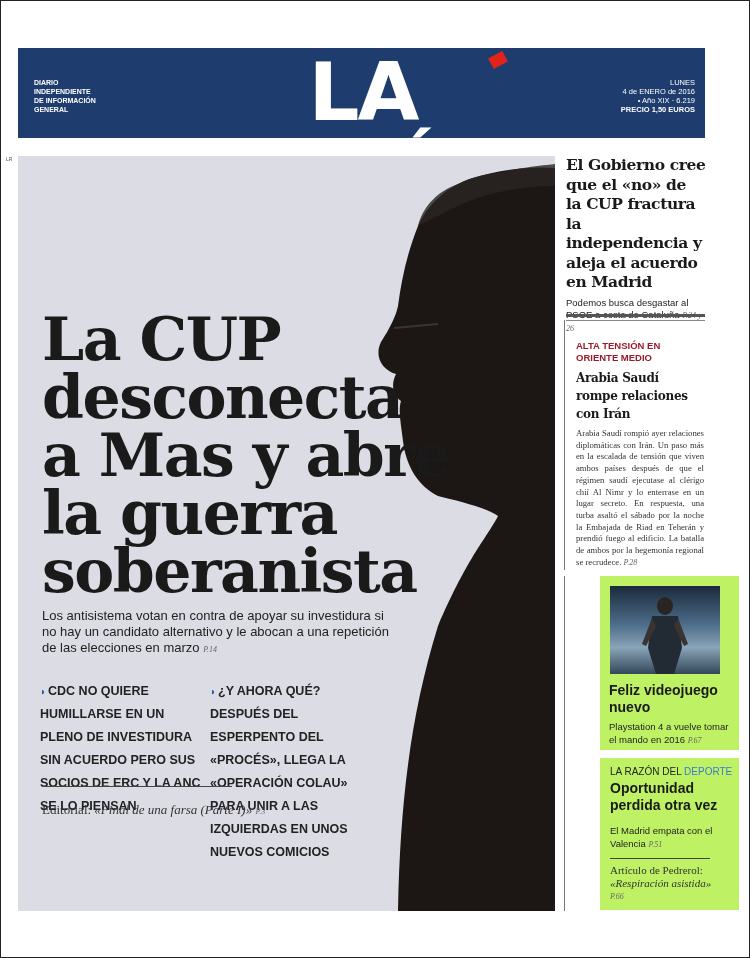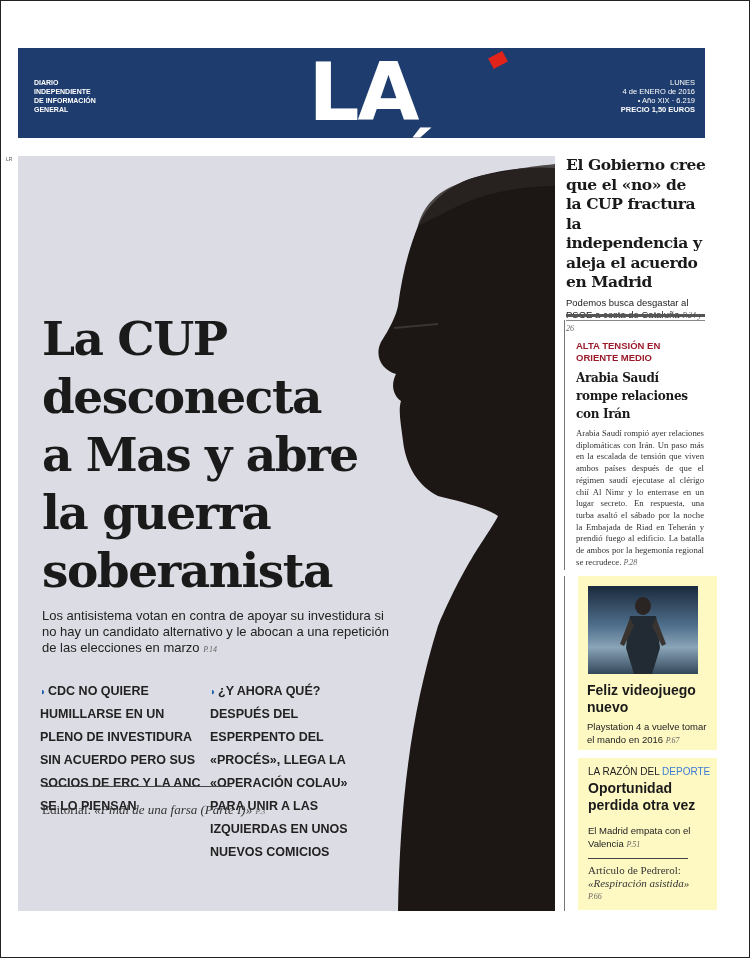--- a/index.html
+++ b/index.html
@@ -9,21 +9,21 @@
   .mh-left { position:absolute; left:16px; top:30px; color:#fff; font-size:7px; line-height:9px; font-weight:bold; text-transform:uppercase; }
   .mh-left div { white-space:nowrap; }
   .logo { position:absolute; left:125px; top:4px; width:440px; height:82px; color:#fff; font-family:"DejaVu Sans", sans-serif; font-weight:bold; font-size:80px; line-height:82px; letter-spacing:-2px; text-align:center; }
   .logo-accent { position:absolute; left:472px; top:6px; width:16px; height:12px; background:#e2231a; transform:rotate(-28deg); }
   .mh-right { position:absolute; right:10px; top:30px; color:#fff; font-size:7.5px; line-height:9px; text-align:right; }
   .mh-right .price { font-weight:bold; }
   .side-mark { position:absolute; left:6px; top:156px; font-size:5px; color:#555; }
 
   .photo { position:absolute; left:18px; top:156px; width:537px; height:755px; background:#dcdce4; overflow:hidden; }
   .photo svg { position:absolute; left:0; top:0; }
-  .headline { position:absolute; left:24px; top:154px; font-family:"DejaVu Serif", serif; font-weight:bold; font-size:47px; line-height:58px; color:#1a1a1a; letter-spacing:-1.5px; }
+  .headline { position:absolute; left:24px; top:154px; font-family:"DejaVu Serif", serif; font-weight:bold; font-size:60px; line-height:58px; color:#1a1a1a; letter-spacing:-1.5px; }
   .headline div { white-space:nowrap; }
   .deck { position:absolute; left:24px; top:452px; width:350px; font-size:13px; line-height:16px; color:#222; }
   .pref { font-family:"Liberation Serif", serif; font-style:italic; font-size:8px; color:#666; }
   .bullets { position:absolute; left:22px; top:524px; width:360px; }
   .bullet { position:absolute; top:0; width:165px; font-size:12.5px; line-height:23px; color:#222; font-weight:bold; text-transform:uppercase; }
   .bullet .marker { color:#1f5fa8; font-size:10px; margin-right:2px; }
   .editorial-rule { position:absolute; left:24px; top:630px; width:190px; height:1px; background:#444; }
   .editorial { position:absolute; left:24px; top:646px; font-family:"Liberation Serif", serif; font-size:13px; color:#333; white-space:nowrap; }
   .editorial i { font-style:italic; }
 
@@ -33,21 +33,21 @@
   .rc1 .s { margin-top:5px; font-size:9.5px; line-height:12px; color:#222; }
   .rule-thick { position:absolute; left:566px; top:314px; width:139px; height:3px; background:#555; }
   .rule-thin { position:absolute; left:566px; top:320px; width:139px; height:1px; background:#888; }
   .vline { position:absolute; left:564px; width:1px; background:#777; }
 
   .rc2 { top:340px; left:576px; width:128px; }
   .kicker { font-size:9.5px; line-height:12px; color:#9b1b2b; font-weight:bold; text-transform:uppercase; }
   .rc2 .h { margin-top:5px; font-family:"DejaVu Serif", serif; font-weight:bold; font-size:12px; line-height:18px; color:#1a1a1a; letter-spacing:-0.3px; }
   .rc2 .body { margin-top:5px; font-family:"Liberation Serif", serif; font-size:8.7px; line-height:11.7px; color:#333; text-align:justify; }
 
-  .box { position:absolute; left:578px; width:139px; background:#fef9c3; }
+  .box { position:absolute; left:600px; width:139px; background:#bef264; }
   .box1 { top:576px; height:174px; }
   .game-img { position:absolute; left:10px; top:10px; width:110px; height:88px; background:linear-gradient(180deg,#1b2a3c 0%,#4f6f8c 45%,#8aa4b8 70%,#33475a 100%); overflow:hidden; }
   .box1 .h { position:absolute; left:9px; top:106px; width:128px; font-size:14px; line-height:17px; font-weight:bold; color:#1a1a1a; }
   .box1 .s { position:absolute; left:9px; top:144px; width:128px; font-size:9.5px; line-height:13px; color:#222; }
   .box2 { top:758px; height:152px; }
   .box2 .kicker2 { position:absolute; left:10px; top:8px; font-size:10px; color:#222; text-transform:uppercase; white-space:nowrap; }
   .box2 .kicker2 .dep { color:#3a7bd5; }
   .box2 .h { position:absolute; left:10px; top:22px; width:128px; font-size:14px; line-height:17px; font-weight:bold; color:#1a1a1a; }
   .box2 .s { position:absolute; left:10px; top:66px; width:128px; font-size:9.5px; line-height:13px; color:#222; }
   .box2 .rl { position:absolute; left:10px; top:100px; width:100px; height:1px; background:#444; }

